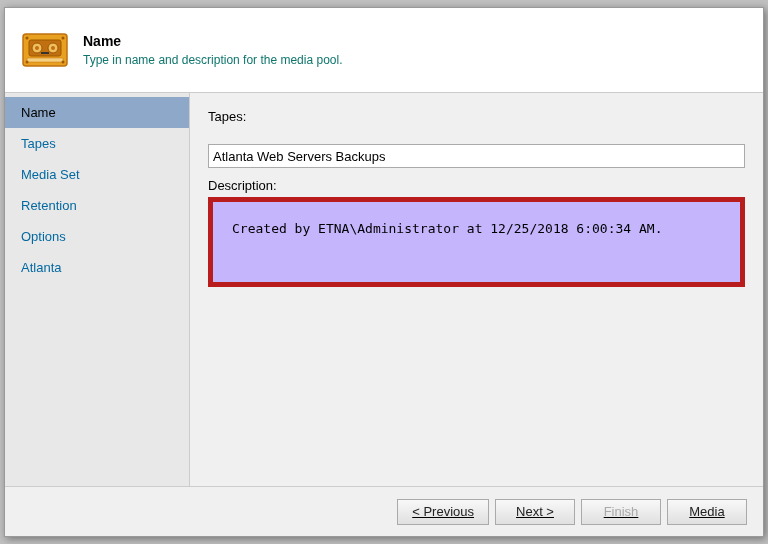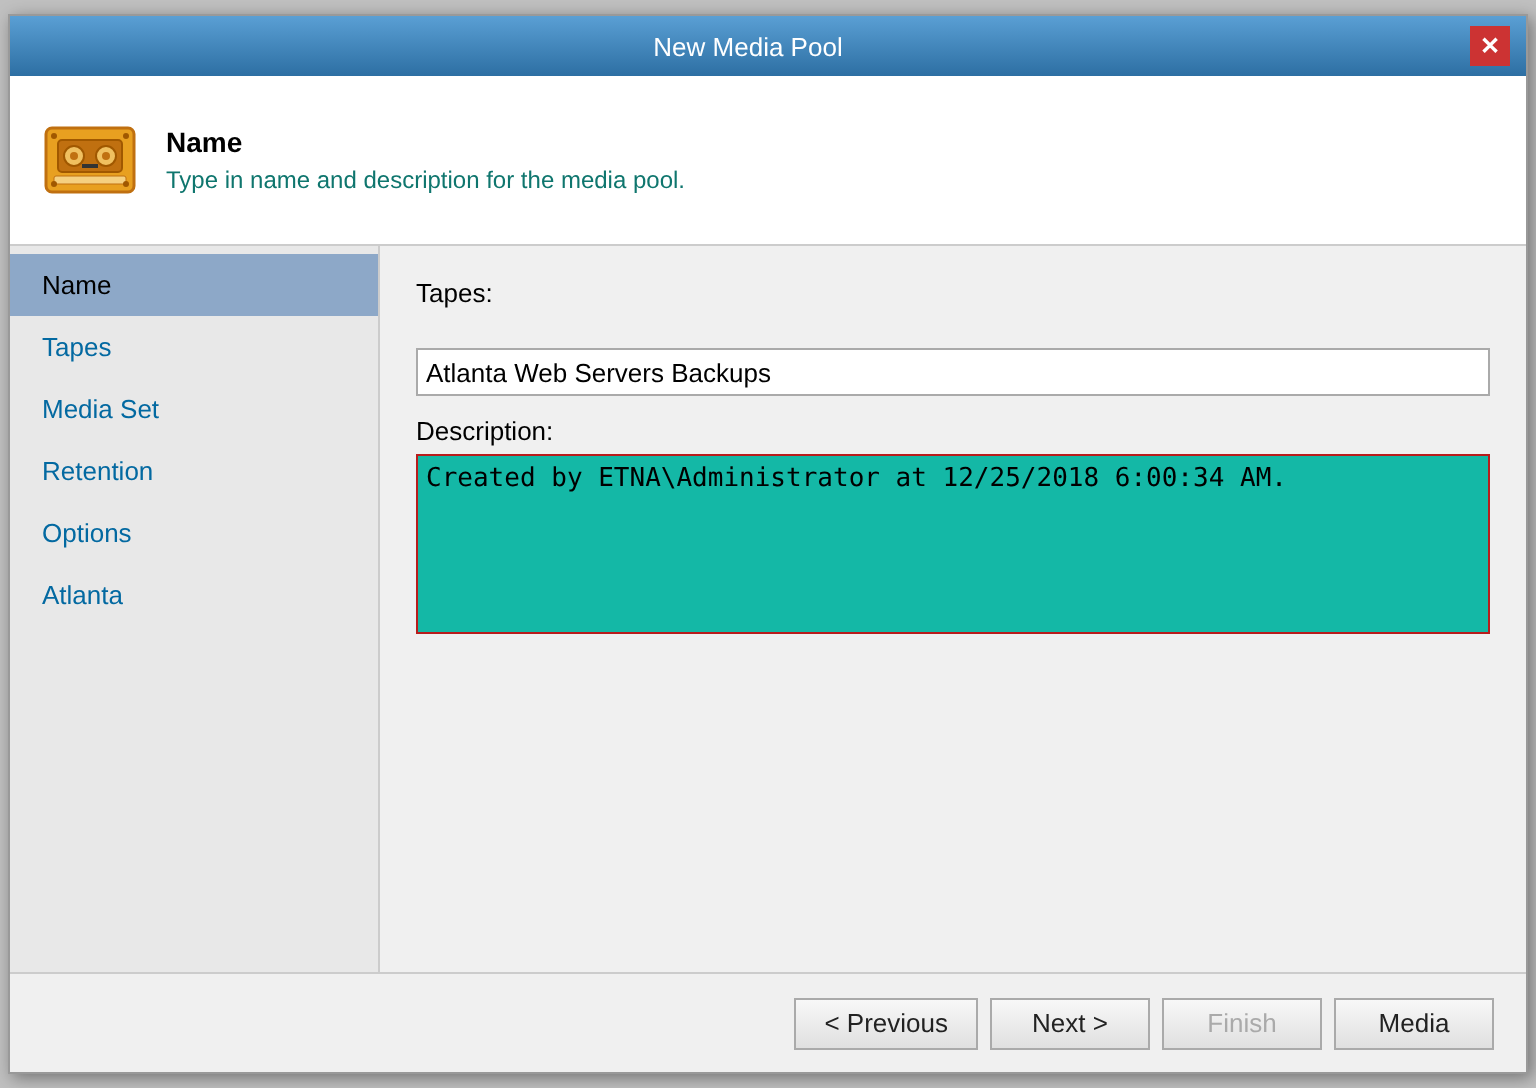--- a/index.html
+++ b/index.html
@@ -111,35 +111,36 @@
       border: 1px solid #aaa;
       padding: 2px 4px;
       font-size: 13px;
       background: white;
       margin-bottom: 10px;
       margin-top: 16px;
     }
     .form-textarea {
       width: 100%;
       height: 90px;
-      border: 1px solid #b91c1c;
-      padding: 4px;
-      font-size: 13px;
-      background: #14b8a6;
+      border: 5px solid #b91c1c;
+      padding: 19px;
+      font-size: 13px;
+      background: #c4b5fd;
       resize: none;
     }
     .footer {
       background: #f0f0f0;
       border-top: 1px solid #ccc;
       padding: 10px 16px;
       display: flex;
       justify-content: flex-end;
       align-items: center;
       gap: 6px;
       height: 50px;
+      text-decoration: underline;
     }
     .btn {
       height: 26px;
       min-width: 80px;
       padding: 3px 14px;
       font-size: 13px;
       border: 1px solid #aaa;
       background: linear-gradient(to bottom, #f8f8f8, #e0e0e0);
       cursor: pointer;
       color: #222;
@@ -147,24 +148,20 @@
     .btn:disabled {
       color: #aaa;
       cursor: default;
     }
   </style>
 </head>
 <body>
 
 <div class="dialog">
 
-  <div class="title-bar">
-    <span class="title-bar-text">New Media Pool</span>
-    <button class="close-btn">✕</button>
-  </div>
 
   <div class="header-section">
     <div class="header-icon">
       
       <svg width="48" height="48" viewBox="0 0 48 48">
 
         <rect x="2" y="8" width="44" height="32" rx="3" ry="3" fill="#e8a020" stroke="#c07010" stroke-width="1.5"></rect>
 
         <rect x="8" y="14" width="32" height="16" rx="2" ry="2" fill="#c07010" stroke="#a05800" stroke-width="1"></rect>
 

